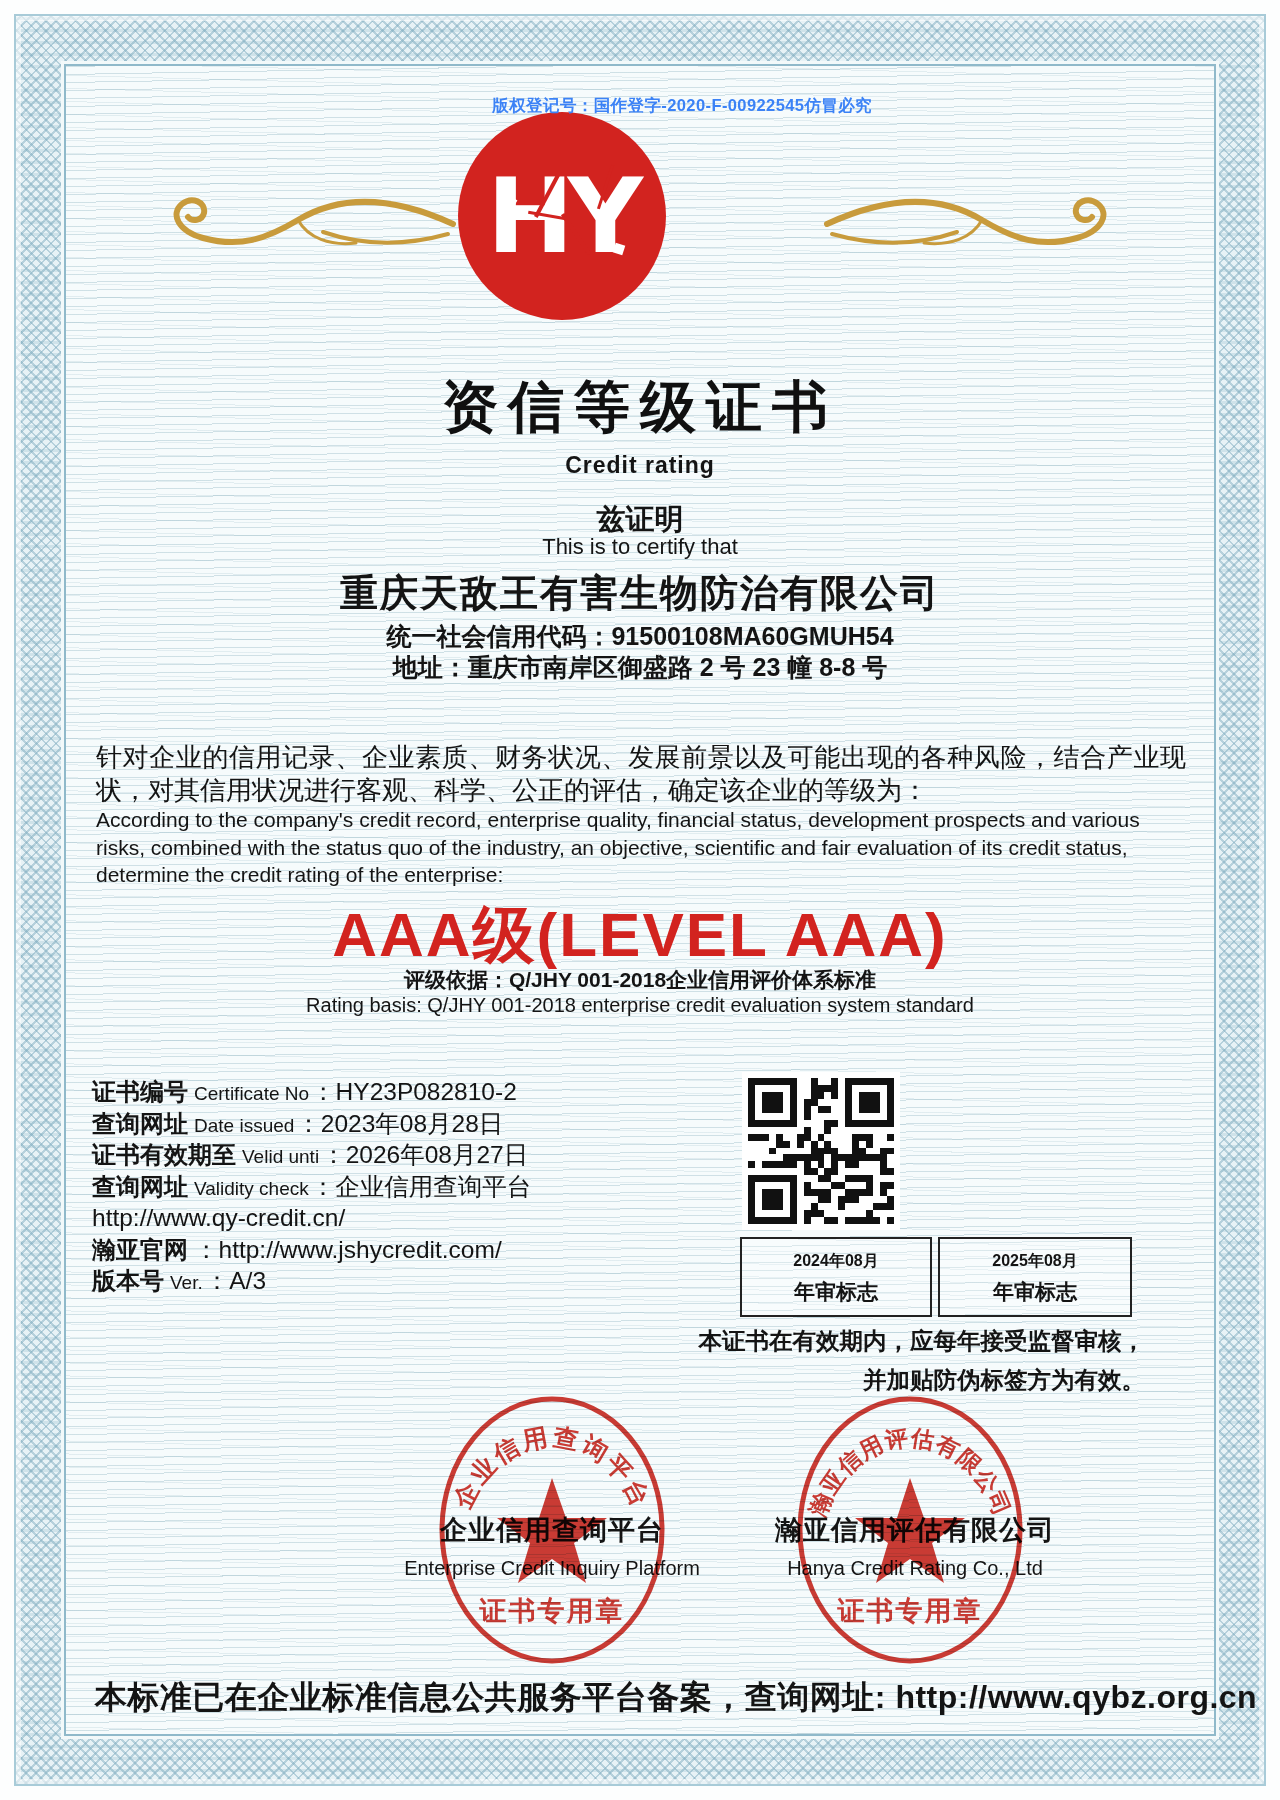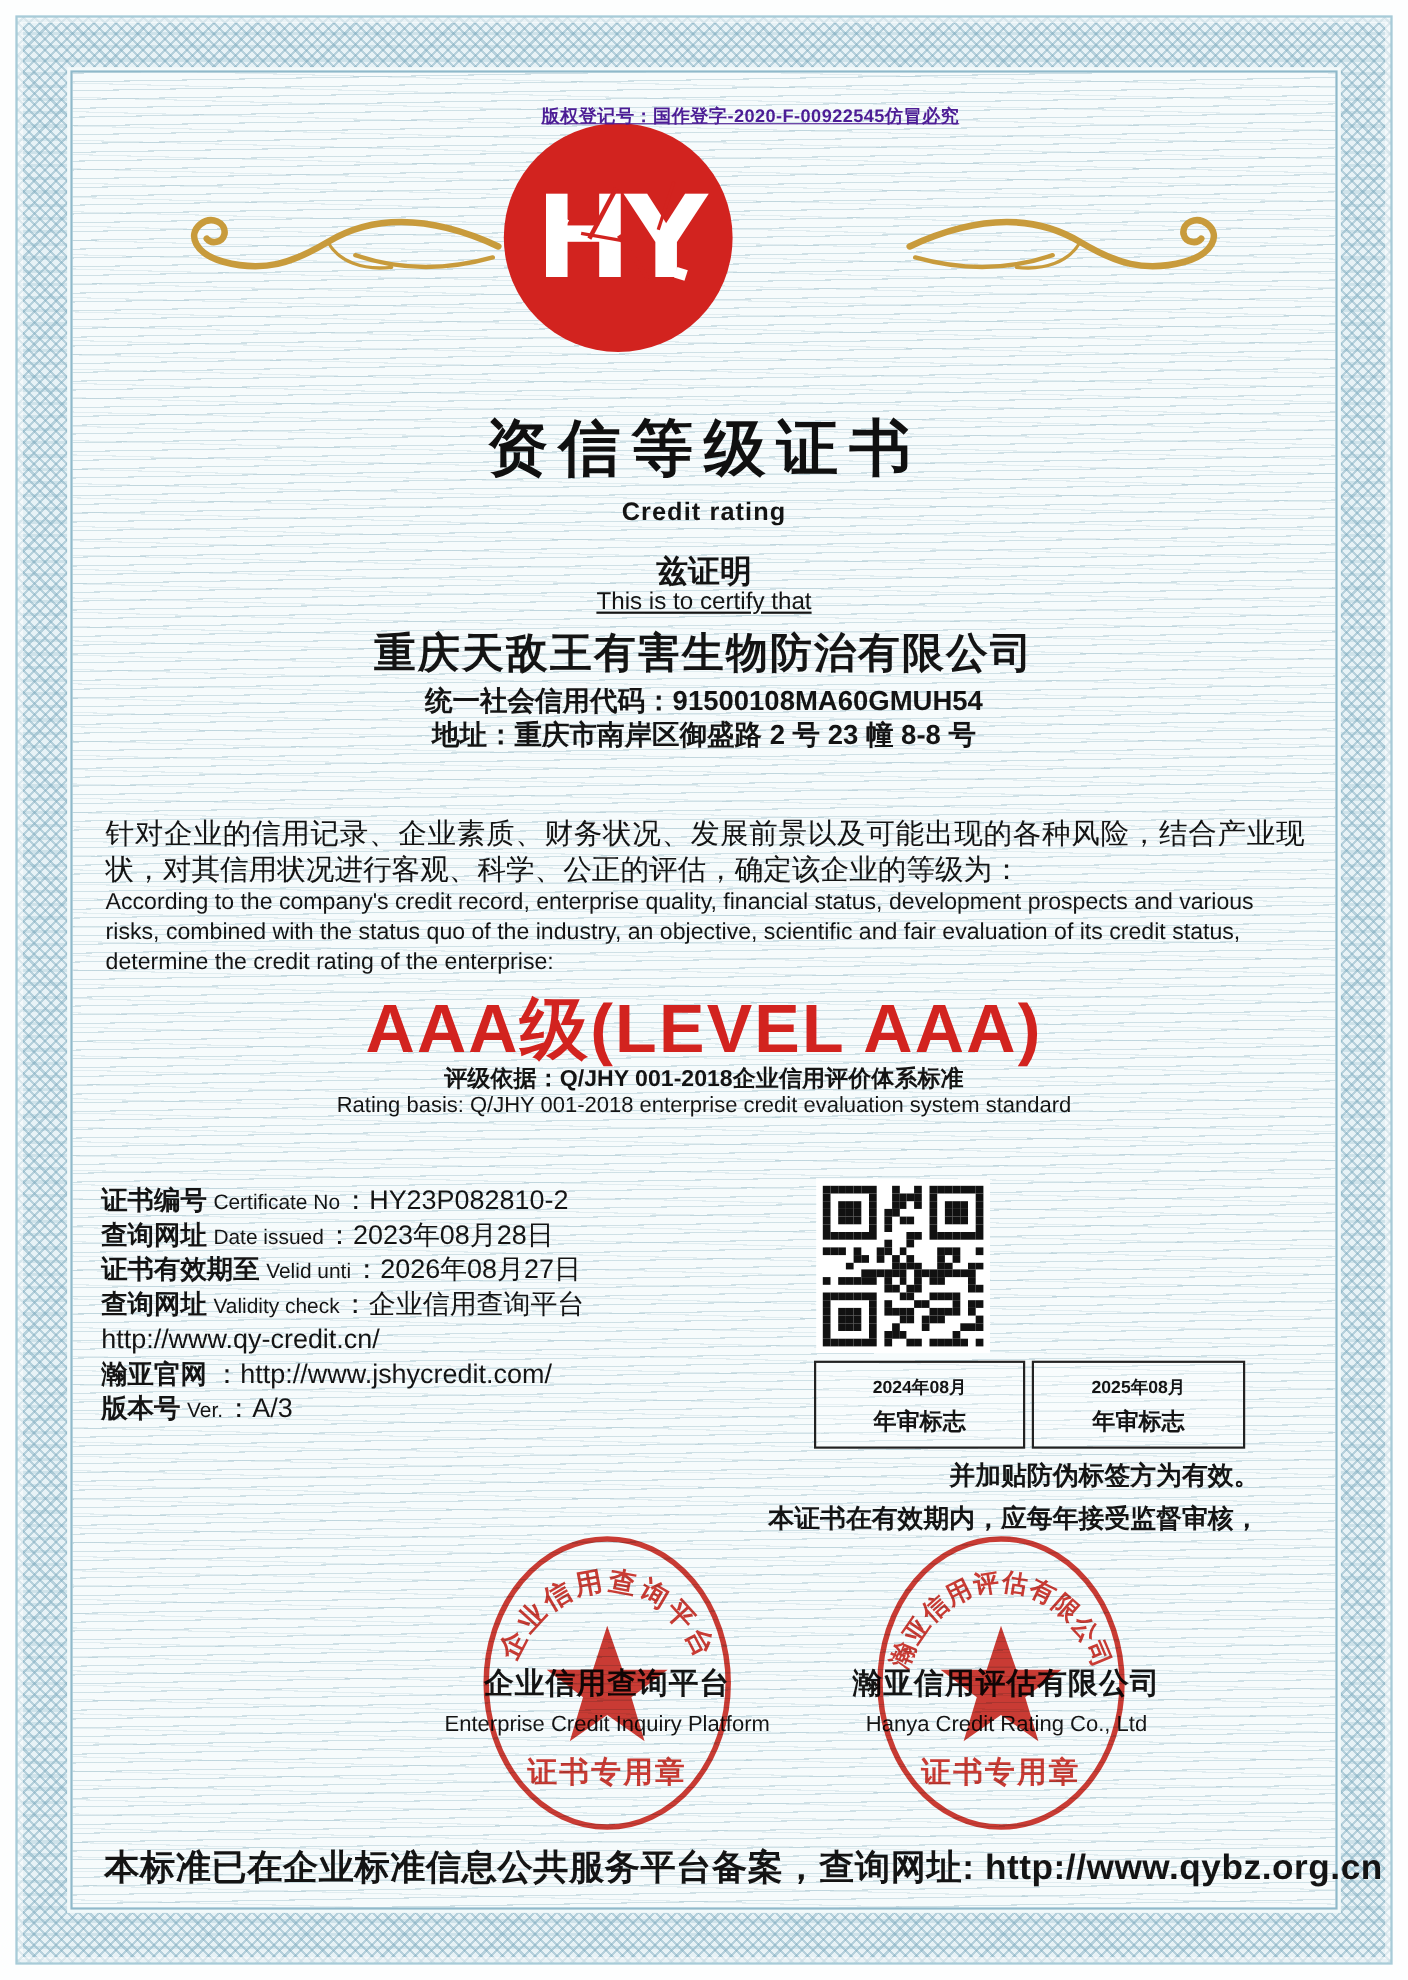--- a/index.html
+++ b/index.html
@@ -15,42 +15,42 @@
     box-shadow:inset 0 0 0 5px rgba(255,255,255,.55);}
   
   .inner{position:absolute;inset:64px;border:2px solid #8fb9ca;
     background:
       repeating-linear-gradient(179deg, rgba(116,162,178,.30) 0 1px, transparent 1px 8px),
       repeating-linear-gradient(181.5deg, rgba(116,162,178,.16) 0 1px, transparent 1px 13px),
       #f6fbfc;
     box-shadow:0 0 0 3px #f2f9fa;}
   .cline{position:absolute;left:0;width:100%;text-align:center;}
   .copyright{position:absolute;top:95px;right:408px;font-size:16.5px;font-weight:700;
-             color:#4c1d95;letter-spacing:.4px;z-index:5;text-decoration:underline;}
+             color:#3b82f6;letter-spacing:.4px;z-index:5;}
   
   .logo{position:absolute;top:112px;left:458px;width:208px;height:208px;border-radius:50%;
         background:#d2231f;display:flex;align-items:center;justify-content:center;z-index:4;}
   .logo-text{color:#fff;font-size:104px;font-weight:900;letter-spacing:-6px;
              font-family:"DejaVu Sans",sans-serif;}
   .crack{position:absolute;background:#d2231f;}
   .crack.c1{left:88px;top:56px;width:4px;height:52px;transform:rotate(28deg);}
   .crack.c2{left:116px;top:98px;width:4px;height:48px;transform:rotate(-34deg);}
   .crack.c3{left:146px;top:52px;width:3px;height:46px;transform:rotate(18deg);}
   .crack.c4{left:70px;top:102px;width:38px;height:3px;transform:rotate(10deg);}
   .shard{position:absolute;background:#fff;}
   .shard.s1{left:44px;top:84px;width:13px;height:13px;transform:rotate(32deg);}
   .shard.s2{left:156px;top:132px;width:10px;height:10px;transform:rotate(18deg);}
   .flourish{position:absolute;top:186px;width:310px;height:84px;z-index:3;}
   .flourish.right{left:822px;transform:scaleX(-1);}
   .flourish.left{left:148px;}
   
   .title-zh{top:370px;font-size:56px;font-weight:700;letter-spacing:10px;color:#101010;}
   .title-en{top:452px;font-size:23px;font-weight:600;letter-spacing:1px;}
   .certify-zh{top:500px;font-size:29px;font-weight:600;}
-  .certify-en{top:534px;font-size:22px;text-decoration:underline;}
+  .certify-en{top:534px;font-size:22px;}
   .company{top:568px;font-size:38px;font-weight:800;letter-spacing:2px;}
   .credit-code{top:620px;font-size:25px;font-weight:600;}
   .address{top:651px;font-size:25px;font-weight:600;}
   .body-zh{position:absolute;top:741px;left:96px;width:1090px;font-size:26px;line-height:33px;
            font-weight:500;text-align:justify;}
   .body-en{position:absolute;top:806px;left:96px;width:1090px;font-size:21px;line-height:27.5px;}
   .rating{top:893px;font-size:62px;font-weight:800;color:#d2231f;letter-spacing:2px;}
   .basis-zh{top:966px;font-size:21px;font-weight:600;}
   .basis-en{top:994px;font-size:20px;}
   
@@ -604,22 +604,22 @@
   <div class="audit-box b1">
     <div class="audit-month">2024年08月</div>
     <div class="audit-label">年审标志</div>
   </div>
   <div class="audit-box b2">
     <div class="audit-month">2025年08月</div>
     <div class="audit-label">年审标志</div>
   </div>
 
   <div class="supervision">
+    <div>本证书在有效期内，应每年接受监督审核，</div>
     <div>并加贴防伪标签方为有效。</div>
-    <div>本证书在有效期内，应每年接受监督审核，</div>
   </div>
 
   <div class="org left">
     <div class="org-zh">企业信用查询平台</div>
     <div class="org-en">Enterprise Credit Inquiry Platform</div>
   </div>
   <div class="org right">
     <div class="org-zh">瀚亚信用评估有限公司</div>
     <div class="org-en">Hanya Credit Rating Co., Ltd</div>
   </div>

